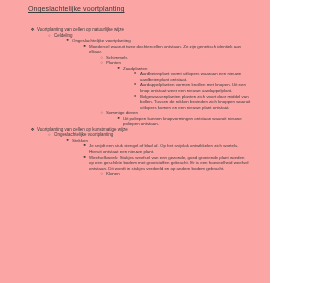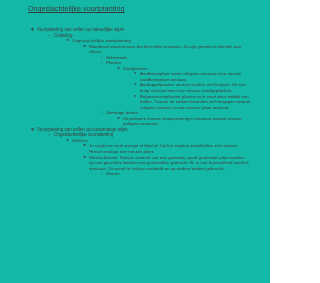--- a/index.html
+++ b/index.html
@@ -12,21 +12,21 @@
     height: 283px;
     overflow: hidden;
     font-family: "Liberation Sans", sans-serif;
     color: #333333;
     -webkit-font-smoothing: antialiased;
   }
   .page {
     position: relative;
     width: 270px;
     height: 283px;
-    background: #14b8a6;
+    background: #fca5a5;
     box-sizing: border-box;
     padding: 0;
   }
   .doc-title {
     position: absolute;
     left: 28px;
     top: 5px;
     font-size: 7.1px;
     letter-spacing: 0.06px;
     color: #3a3a3a;

